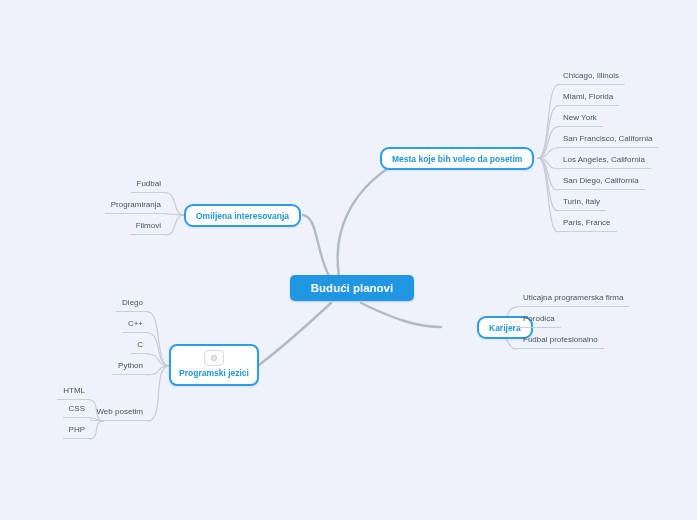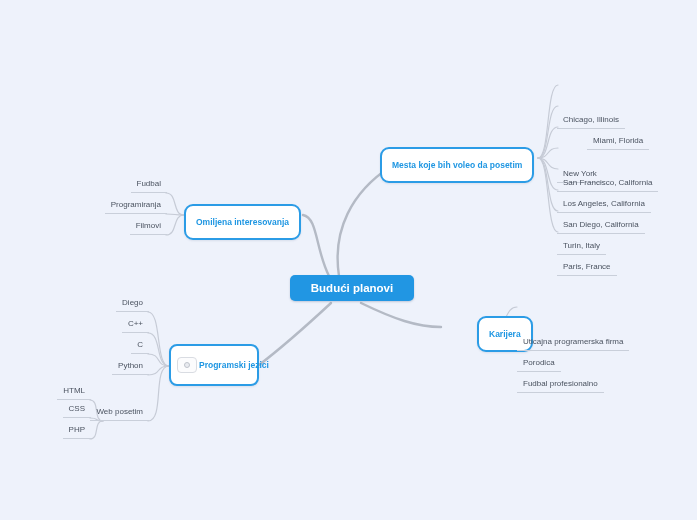--- a/index.html
+++ b/index.html
@@ -21,50 +21,50 @@
     white-space:nowrap;
     cursor:pointer;
   }
   .root{
     left:290px;top:275px;width:124px;height:26px;
     background:#2196e3;border-radius:5px;
     color:#ffffff;font-weight:bold;font-size:11.5px;
     box-shadow:0 1px 2px rgba(60,80,120,.25);
   }
   .branch{
-    height:36px;padding:0 10px;
+    height:23px;padding:0 10px;
     background:#ffffff;border:2px solid #2b9ce6;border-radius:9px;
     color:#1e96e2;font-weight:bold;font-size:8.5px;
     box-shadow:0 1px 2px rgba(60,80,120,.12);
   }
   .branch.b-mesta{left:380px;top:147px;}
   .branch.b-omiljena{left:184px;top:204px;}
   .branch.b-karijera{left:441px;top:316px;margin-left:36px;}
   .branch.b-programski{
     left:169px;top:344px;width:90px;height:42px;padding:4px 6px;
-    flex-direction:row;justify-content:flex-start;gap:2px;border-radius:8px;
+    flex-direction:column;justify-content:flex-start;gap:2px;border-radius:8px;
   }
   .attach-icon{
     width:18px;height:14px;flex:0 0 auto;
     background:#fcfcfd;border:1px solid #d9dce2;border-radius:4px;
     display:flex;align-items:center;justify-content:center;
   }
   .attach-icon .dot{
     width:6px;height:6px;border-radius:50%;
     background:#e9ebf0;border:1px solid #bfc3cb;box-sizing:border-box;
   }
 
   .leaf{
     position:absolute;
     font-size:8px;line-height:11px;color:#4b5360;
     padding:0 6px 3px 6px;
     border-bottom:1px solid #c9cfda;
     white-space:nowrap;cursor:pointer;
   }
-  .leaf.l-right{text-align:left;margin-top:44px;}
+  .leaf.l-right{text-align:left;}
   .leaf.l-left{text-align:right;}
 </style>
 </head>
 <body>
 
 <div id="canvas">
 
   <svg class="wires" width="697" height="520" viewBox="0 0 697 520">
 
     <path class="trunk" d="M 390 167 C 352 192 332 230 339 276"></path>
@@ -106,22 +106,22 @@
   <div class="node branch b-omiljena">Omiljena interesovanja</div>
   <div class="node branch b-karijera">Karijera</div>
   <div class="node branch b-programski">
     <span class="attach-icon">
         <span class="dot"></span>
       </span>
     <span>Programski jezici</span>
   </div>
 
   <div class="leaf l-right" style="left:557px;top:70px">Chicago, Illinois</div>
-  <div class="leaf l-right" style="left:587px;top:91px">Miami, Florida</div>
-  <div class="leaf l-right" style="left:557px;top:124px">New York</div>
+  <div class="leaf l-right" style="left:557px;top:91px">Miami, Florida</div>
+  <div class="leaf l-right" style="left:557px;top:112px">New York</div>
   <div class="leaf l-right" style="left:557px;top:133px">San Francisco, California</div>
   <div class="leaf l-right" style="left:557px;top:154px">Los Angeles, California</div>
   <div class="leaf l-right" style="left:557px;top:175px">San Diego, California</div>
   <div class="leaf l-right" style="left:557px;top:196px">Turin, Italy</div>
   <div class="leaf l-right" style="left:557px;top:217px">Paris, France</div>
 
   <div class="leaf l-left" style="right:530px;top:178px">Fudbal</div>
   <div class="leaf l-left" style="right:530px;top:199px">Programiranja</div>
   <div class="leaf l-left" style="right:530px;top:220px">Filmovi</div>
 

